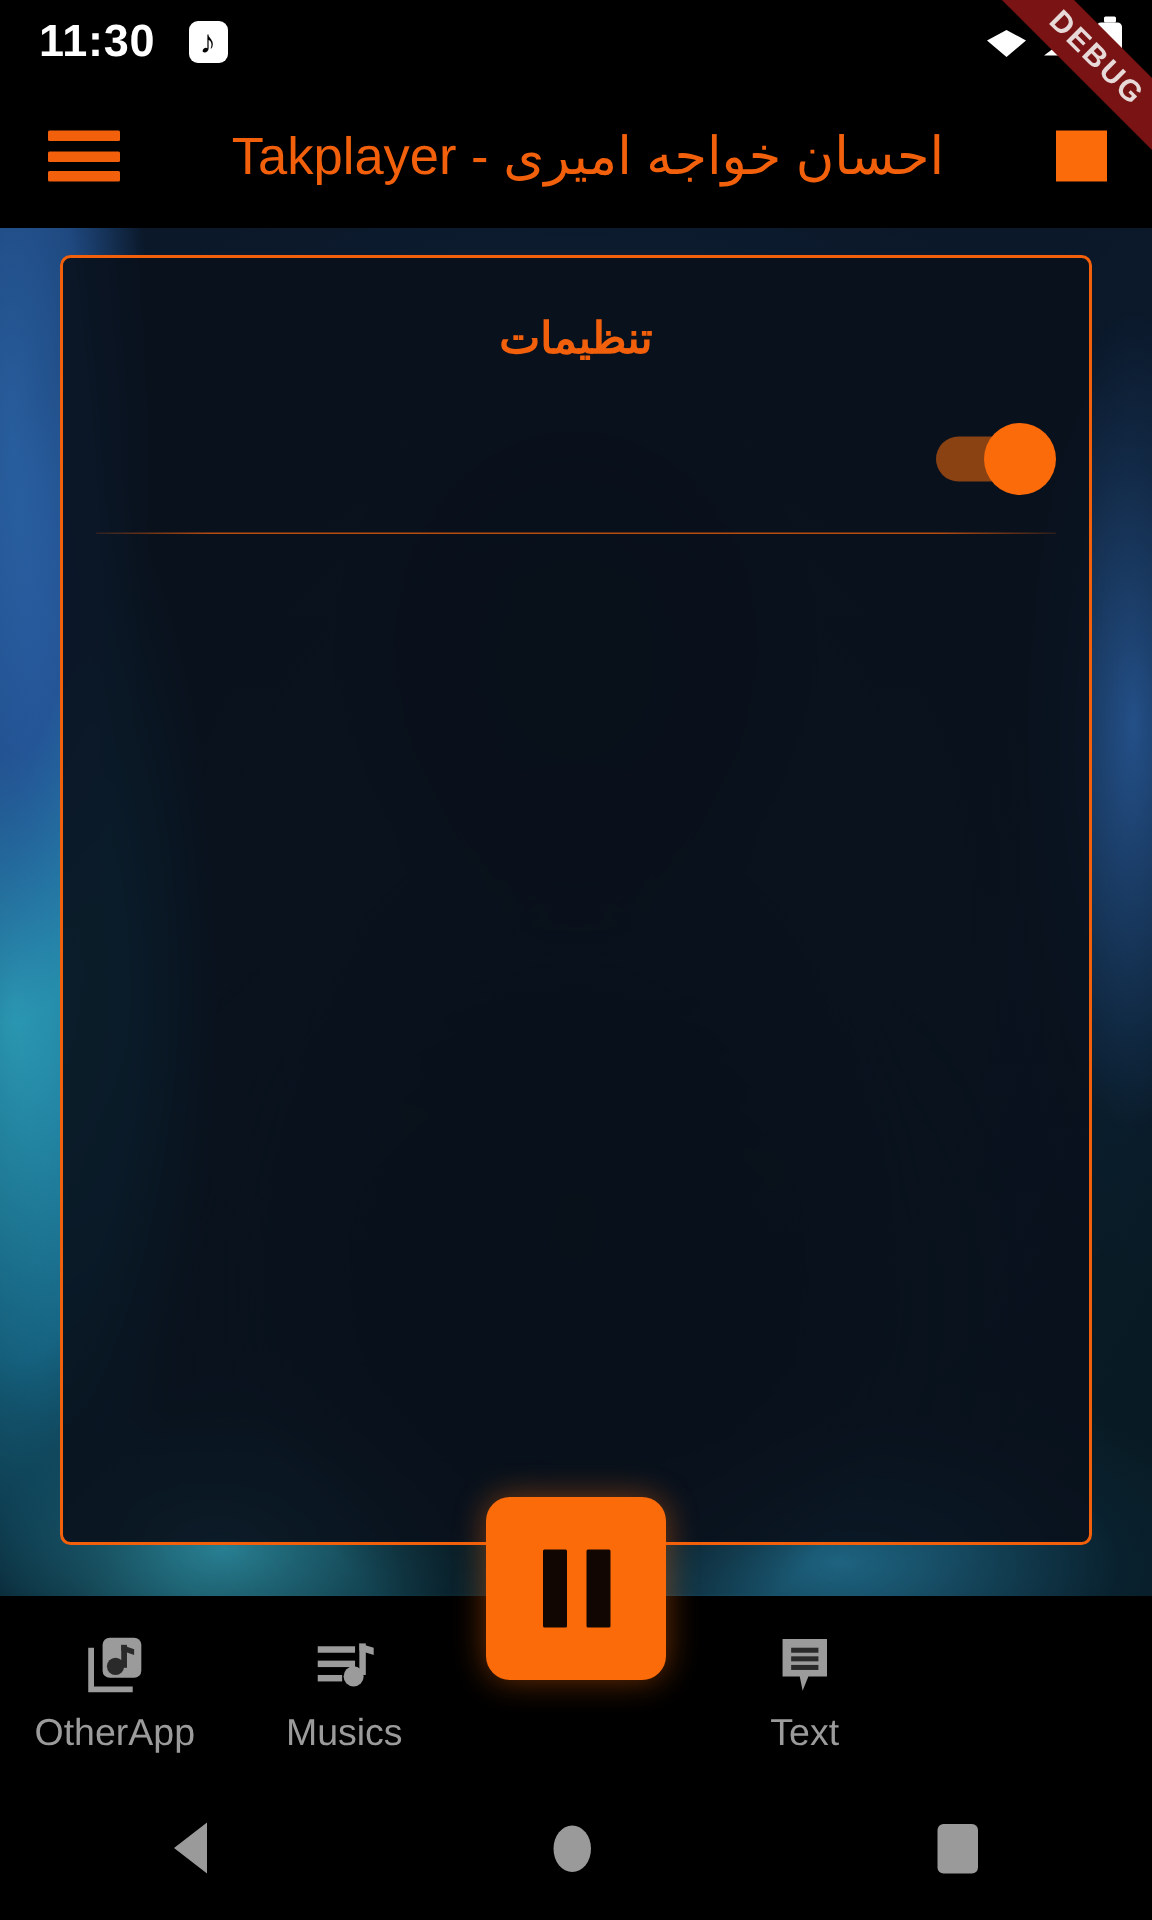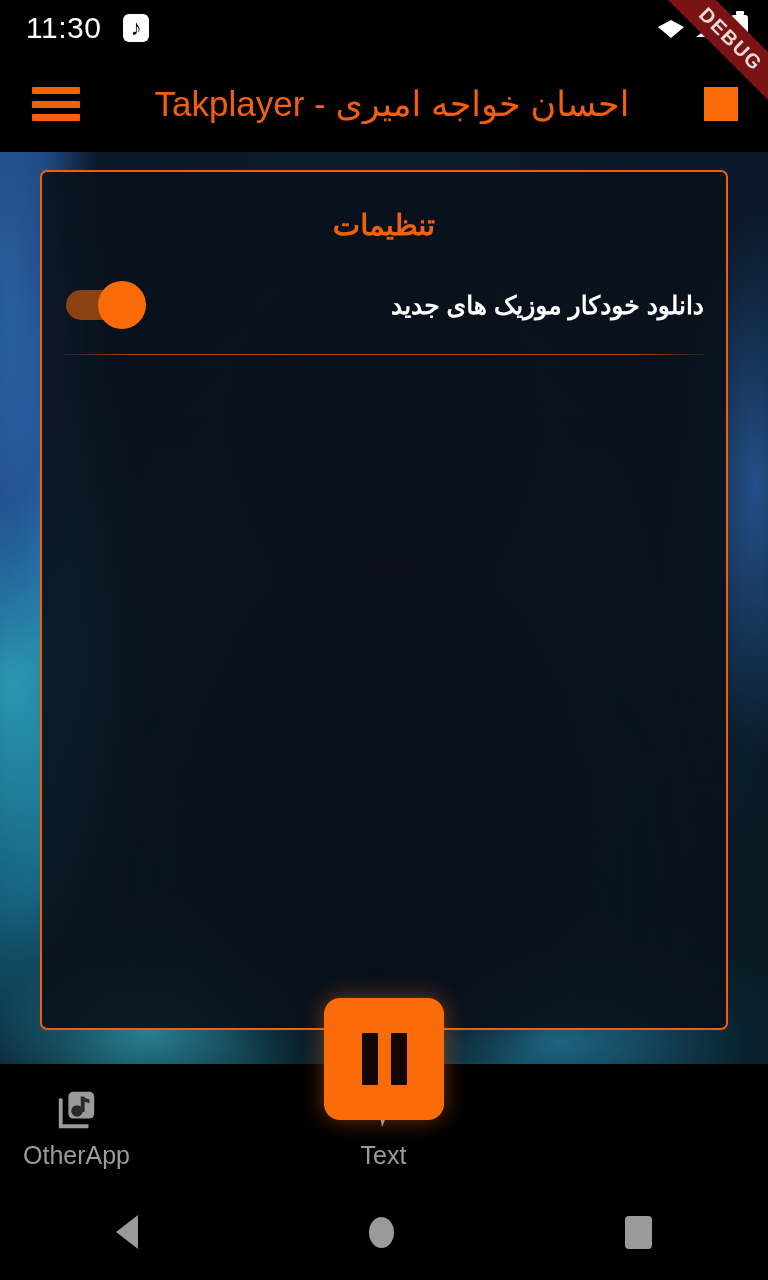--- a/index.html
+++ b/index.html
@@ -17,21 +17,21 @@
   }
 
   
   .status-bar {
     position:absolute; top:0; left:0; width:768px; height:56px;
     background:#000; z-index:40;
     display:flex; align-items:center;
   }
   .status-time {
     color:#fff; font-size:30px; letter-spacing:0.5px;
-    margin-left:26px; font-weight:400; line-height:1;
+    margin-left:26px; font-weight:700; line-height:1;
   }
   .status-note {
     margin-left:20px; width:30px; height:30px;
     display:flex; align-items:center; justify-content:center;
   }
   .note-badge {
     width:26px; height:28px; background:#fff; border-radius:6px;
     display:flex; align-items:center; justify-content:center;
     color:#000; font-size:22px; line-height:1;
   }
@@ -256,21 +256,20 @@
     <div class="app-title">احسان خواجه امیری - Takplayer</div>
     <div class="stop-square"></div>
   </div>
 
   <div class="settings-panel">
 
     <div class="panel-title">تنظیمات</div>
 
 
     <div class="toggle-row">
-      <div class="toggle-label">دانلود خودکار موزیک های جدید</div>
       <div class="switch on">
         <span class="track"></span>
         <span class="thumb"></span>
       </div>
     </div>
 
     <div class="divider"></div>
 
 
   </div>
@@ -288,20 +287,33 @@
           <path d="M6 14 L6 41 L33 41" stroke="#9b9b9b" stroke-width="4" fill="none" stroke-linecap="square"></path>
           <rect x="14" y="5" width="27" height="28" rx="5" fill="#9b9b9b"></rect>
           <circle cx="23" cy="25" r="6" fill="#2a2a2a"></circle>
           <rect x="27" y="10" width="4" height="16" fill="#2a2a2a"></rect>
           <path d="M27 10 L36 13 L36 17 L27 14 Z" fill="#2a2a2a"></path>
         </svg>
       </span>
       <span class="nav-label">OtherApp</span>
     </div>
 
+    <div class="nav-item">
+      <span class="nav-ic">
+        <svg viewBox="0 0 46 46" width="44" height="44">
+          <rect x="4" y="11" width="26" height="4.5" fill="#9b9b9b"></rect>
+          <rect x="4" y="21" width="26" height="4.5" fill="#9b9b9b"></rect>
+          <rect x="4" y="31" width="17" height="4.5" fill="#9b9b9b"></rect>
+          <rect x="33" y="9" width="4.5" height="22" fill="#9b9b9b"></rect>
+          <path d="M33 9 L43 12 L43 17 L33 14 Z" fill="#9b9b9b"></path>
+          <circle cx="29" cy="32" r="7" fill="#9b9b9b"></circle>
+        </svg>
+      </span>
+      <span class="nav-label">Musics</span>
+    </div>
 
     <div class="nav-item spacer"></div>
 
     <div class="nav-item">
       <span class="nav-ic">
         <svg viewBox="0 0 46 46" width="44" height="44">
           <path d="M7 6 L38 6 L38 32 L25 32 L21 42 L19 32 L7 32 Z" fill="#9b9b9b"></path>
           <rect x="13" y="12" width="19" height="3.5" fill="#2a2a2a"></rect>
           <rect x="13" y="18" width="19" height="3.5" fill="#2a2a2a"></rect>
           <rect x="13" y="24" width="19" height="3.5" fill="#2a2a2a"></rect>

